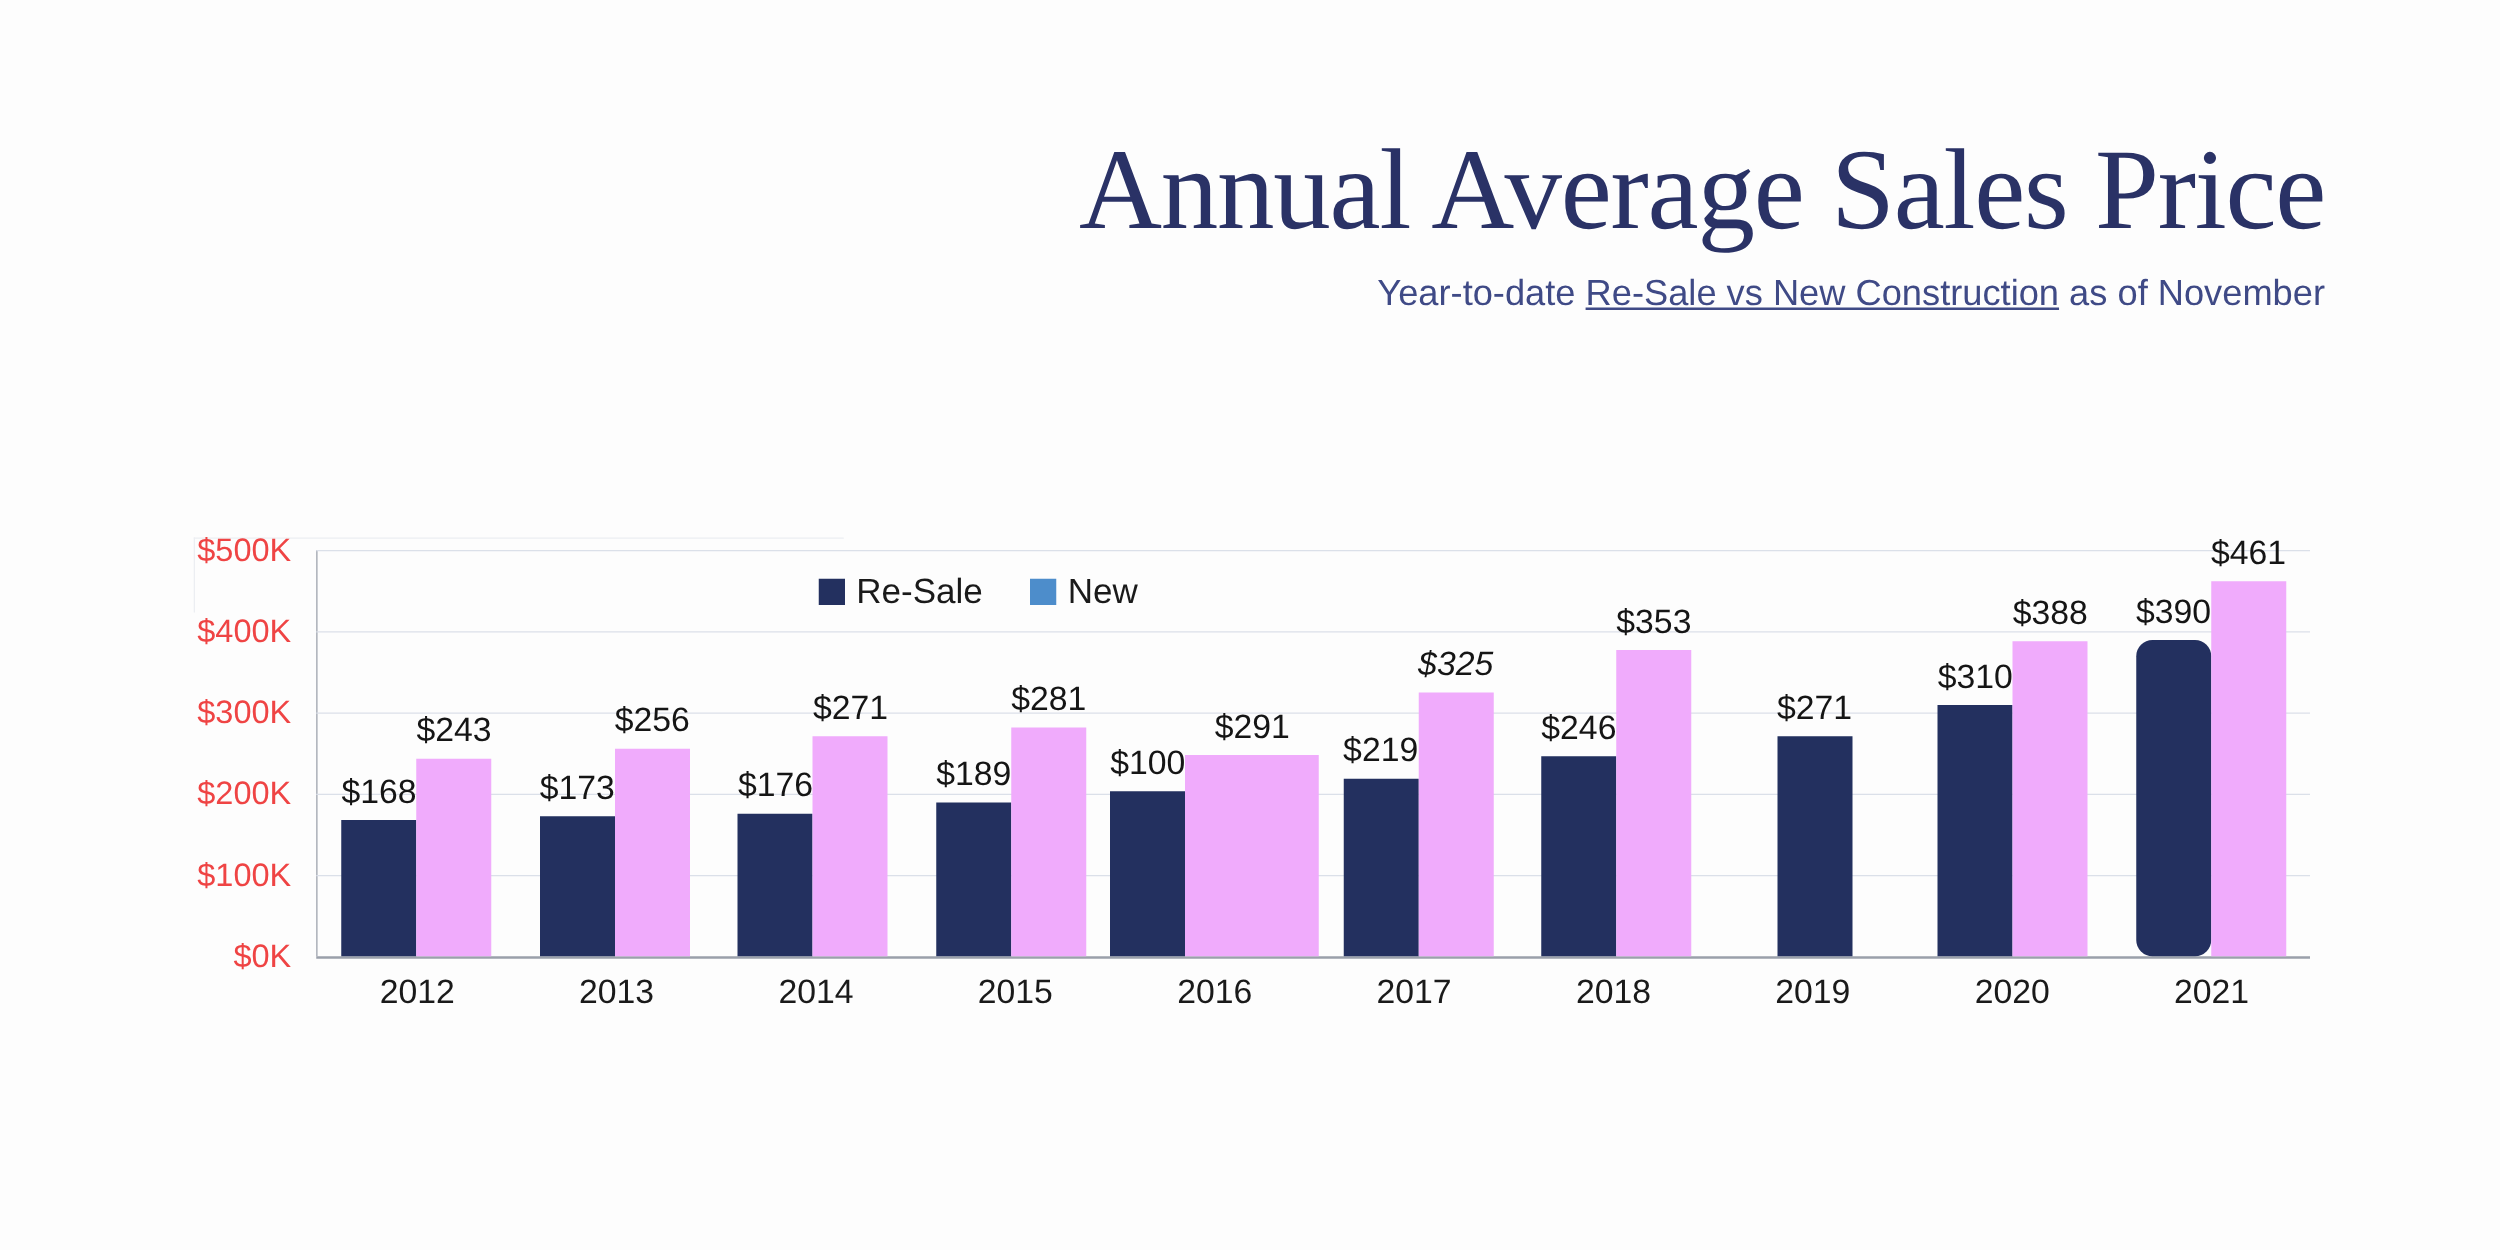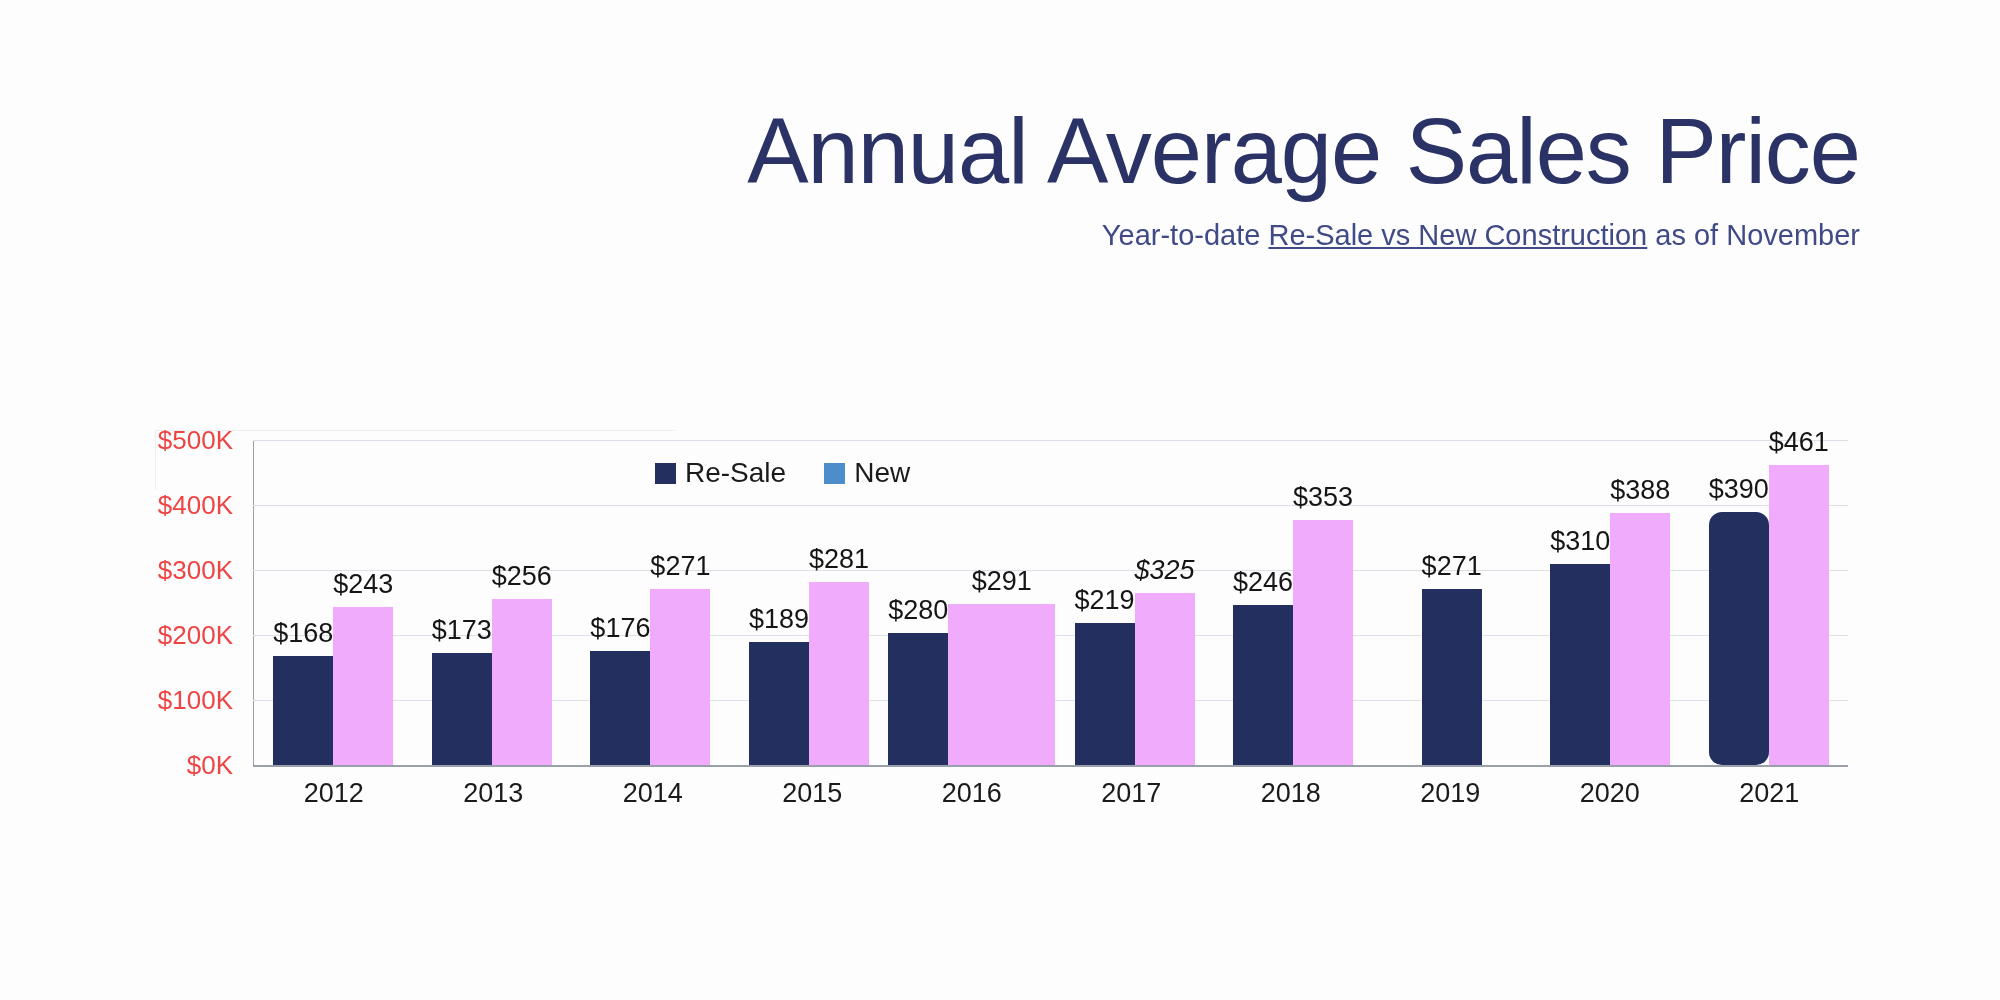--- a/index.html
+++ b/index.html
@@ -24,21 +24,21 @@
     text-align: right;
   }
   #chart-title {
     font-size: 92px;
     line-height: 1.0;
     font-weight: 400;
     color: #2a3266;
     letter-spacing: -1px;
     margin: 0;
     padding-top: 105px;
-    font-family: Liberation Sans, sans-serif;
+    font-family: Liberation Serif, serif;
   }
   #chart-subtitle {
     font-size: 29px;
     color: #3f4a86;
     margin: 0;
     padding-top: 22px;
     font-weight: 400;
     white-space: nowrap;
     padding-left: 24px;
   }
@@ -261,31 +261,31 @@
         <div class="bar-group">
           <div class="bar resale" style="height: 122.85px;">
             <span class="bar-value">$189</span>
           </div>
           <div class="bar new" style="height: 182.65px;">
             <span class="bar-value">$281</span>
           </div>
         </div>
         <div class="bar-group">
           <div class="bar resale" style="height: 131.95px;">
-            <span class="bar-value">$280</span>
+            <span class="bar-value">$100</span>
           </div>
           <div class="bar new" style="height: 161px; padding-left: 47px;">
             <span class="bar-value">$291</span>
           </div>
         </div>
         <div class="bar-group">
           <div class="bar resale" style="height: 142.35px;">
             <span class="bar-value">$219</span>
           </div>
-          <div class="bar new" style="height: 172px; font-style: italic;">
+          <div class="bar new" style="height: 211px; font-style: italic;">
             <span class="bar-value">$325</span>
           </div>
         </div>
         <div class="bar-group">
           <div class="bar resale" style="height: 159.9px;">
             <span class="bar-value">$246</span>
           </div>
           <div class="bar new" style="height: 245px;">
             <span class="bar-value">$353</span>
           </div>

